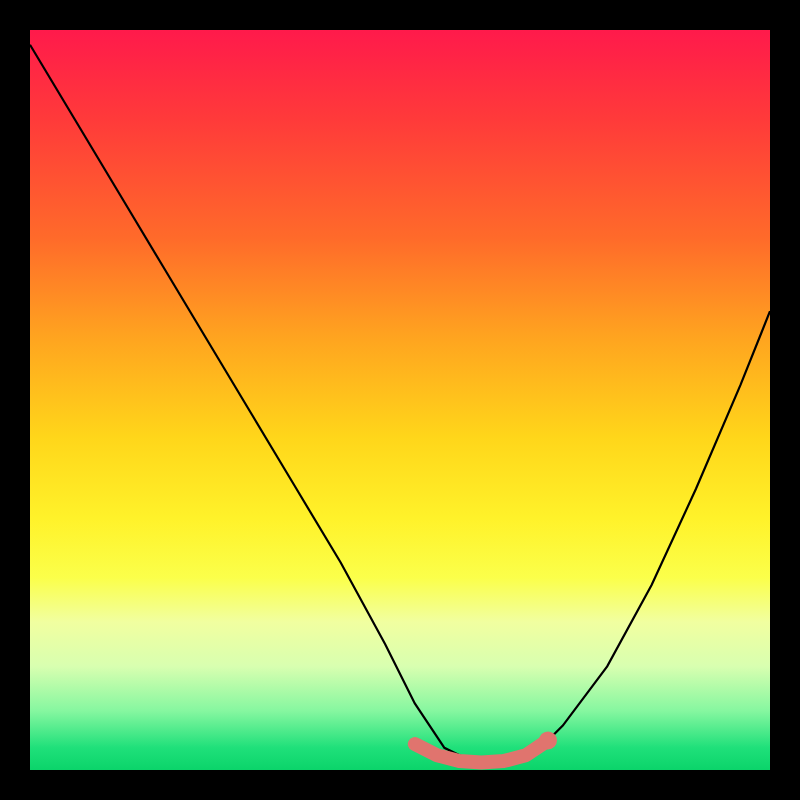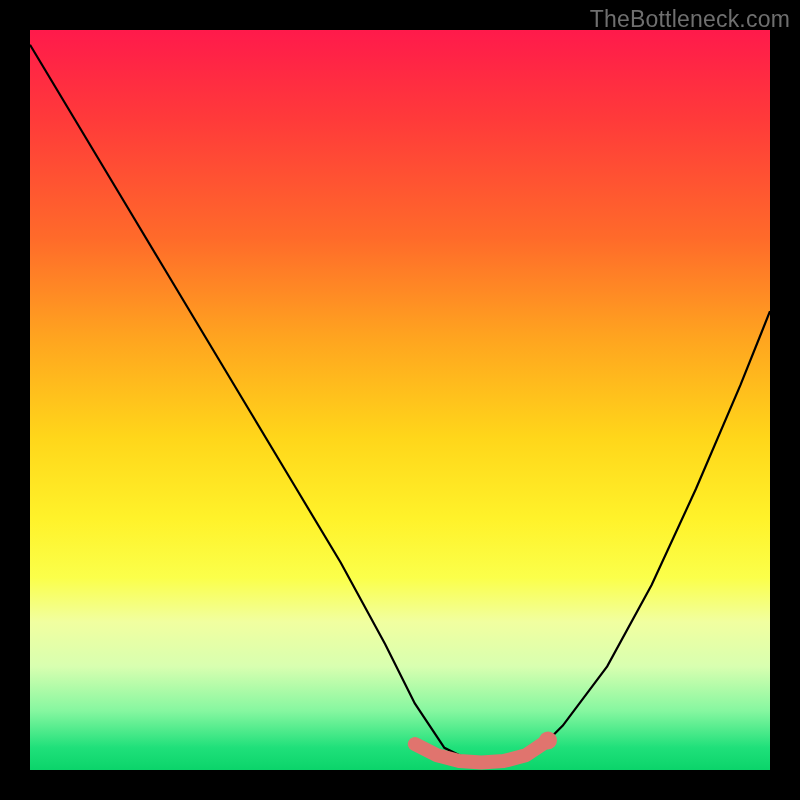--- a/index.html
+++ b/index.html
@@ -58,21 +58,20 @@
     width: 740px;
     height: 740px;
     overflow: visible;
   }
 </style>
 </head>
 <body>
 
 <div class="frame">
 
-  <div class="watermark">TheBottleneck.com</div>
 
   <div class="plot">
     <svg class="curve" viewBox="0 0 740 740" preserveAspectRatio="none">
       <path d="M0.0 14.8 L44.4 88.8 L88.8 162.8 L133.2 236.8 L177.6 310.8 L222.0 384.8 L266.4 458.8 L310.8 532.8 L355.2 614.2 L384.8 673.4 L414.4 717.8 L444.0 732.6 L473.6 732.6 L503.2 725.2 L532.8 695.6 L577.2 636.4 L621.6 555.0 L666.0 458.8 L710.4 355.2 L740.0 281.2" fill="none" stroke="#000" stroke-width="2.2"></path>
       <path d="M384.8 714.1 L407.0 725.2 L429.2 731.1 L451.4 732.6 L473.6 731.1 L495.8 725.2 L518.0 710.4" fill="none" stroke="#e0746e" stroke-width="14" stroke-linecap="round" stroke-linejoin="round"></path>
       <circle r="9" fill="#e0746e" cx="518.0" cy="710.4"></circle>
 
     </svg>
   </div>
 

